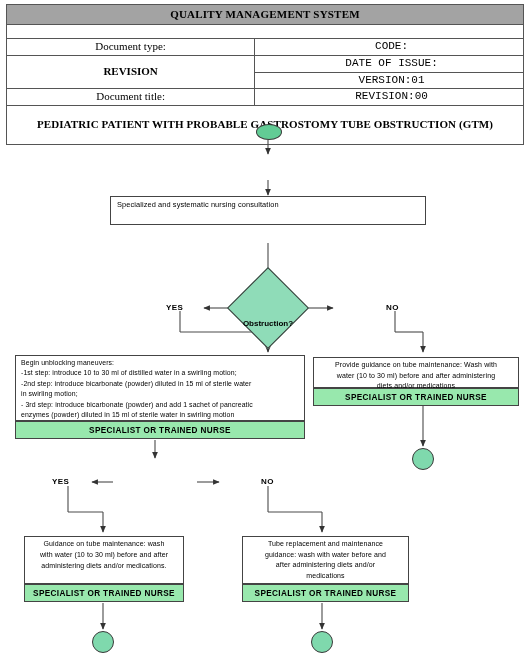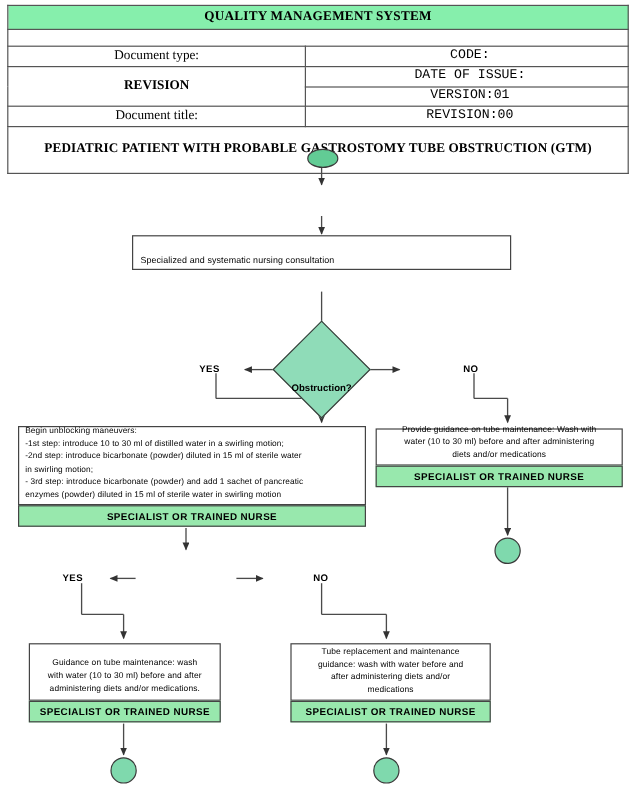--- a/index.html
+++ b/index.html
@@ -30,21 +30,21 @@
   }
   .doc-table td {
     border: 1px solid #555555;
     font-size: 11px;
     text-align: center;
     padding: 1px 3px;
     color: #000000;
     line-height: 1.25;
   }
   .doc-title-bar {
-    background: #86efac;
+    background: #a3a3a3;
     font-weight: bold;
     font-size: 12px;
     letter-spacing: .2px;
     height: 17px;
   }
   .spacer-row td { height: 11px; border-left:1px solid #555; border-right:1px solid #555; }
   .cell-left { text-align: center; margin-left: 24px; }
   .cell-right { text-align: left; padding-left: 8px !important; font-family: Liberation Mono, monospace; }
   .flowchart-cell { font-weight: bold; font-size: 12px; }
   .big-title-cell {
@@ -61,21 +61,21 @@
   }
 
   
   .pbox {
     border: 1px solid #444444;
     background: #ffffff;
     font-size: 7.2px;
     line-height: 1.45;
     text-align: center;
     display: flex;
-    align-items: flex-end;
+    align-items: flex-start;
     justify-content: center;
     font-weight: bold;
     letter-spacing: .1px;
   }
   .pbox-left-text {
     text-align: left;
     justify-content: flex-start;
     font-weight: normal;
   }
   .pbox-inner { padding: 2px 4px; width: 100%; }

